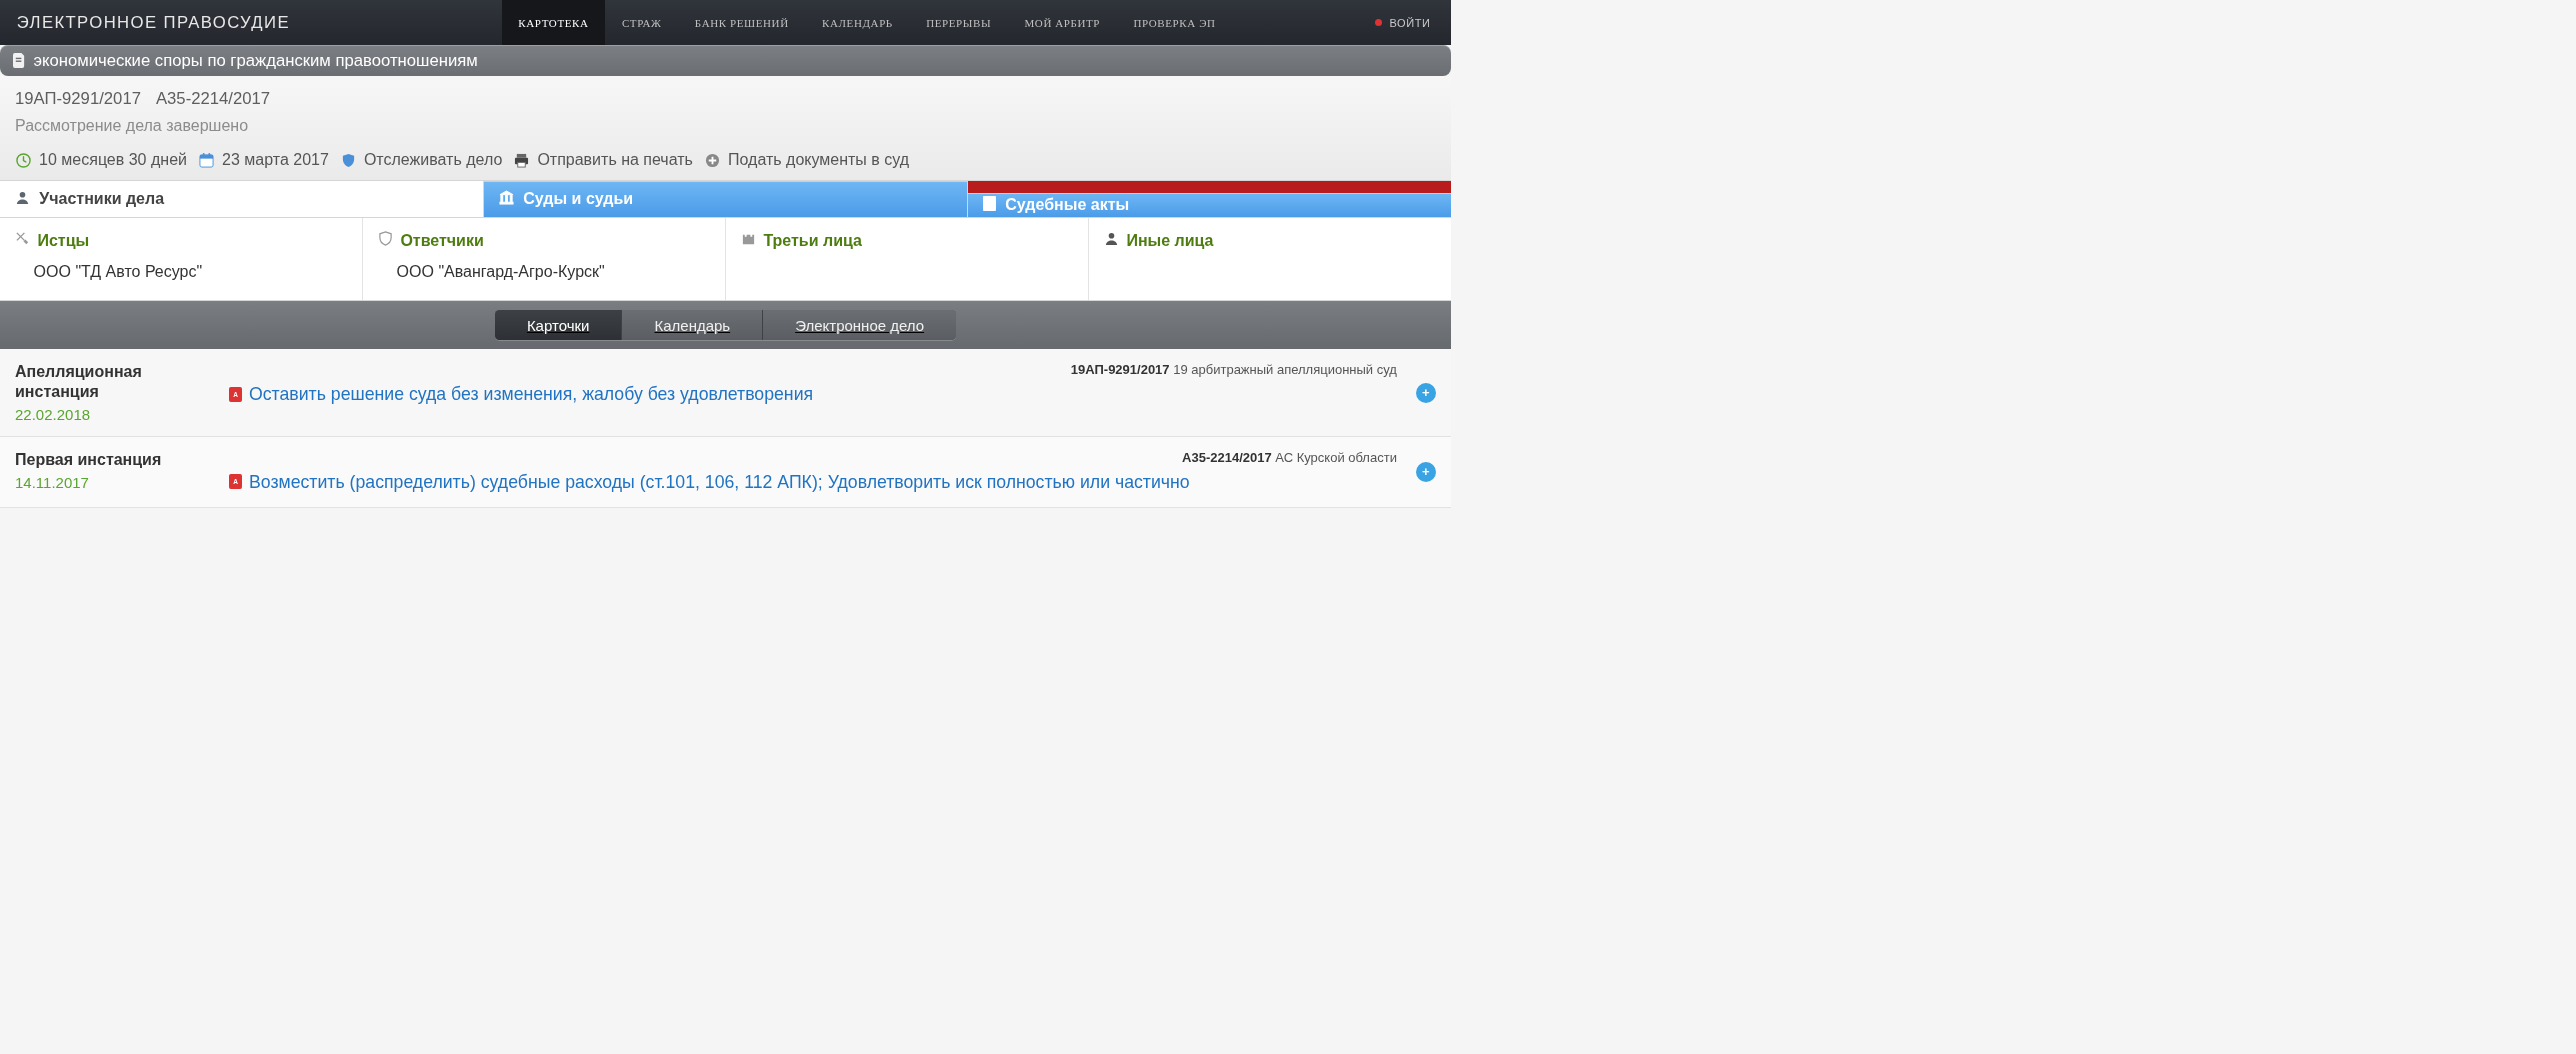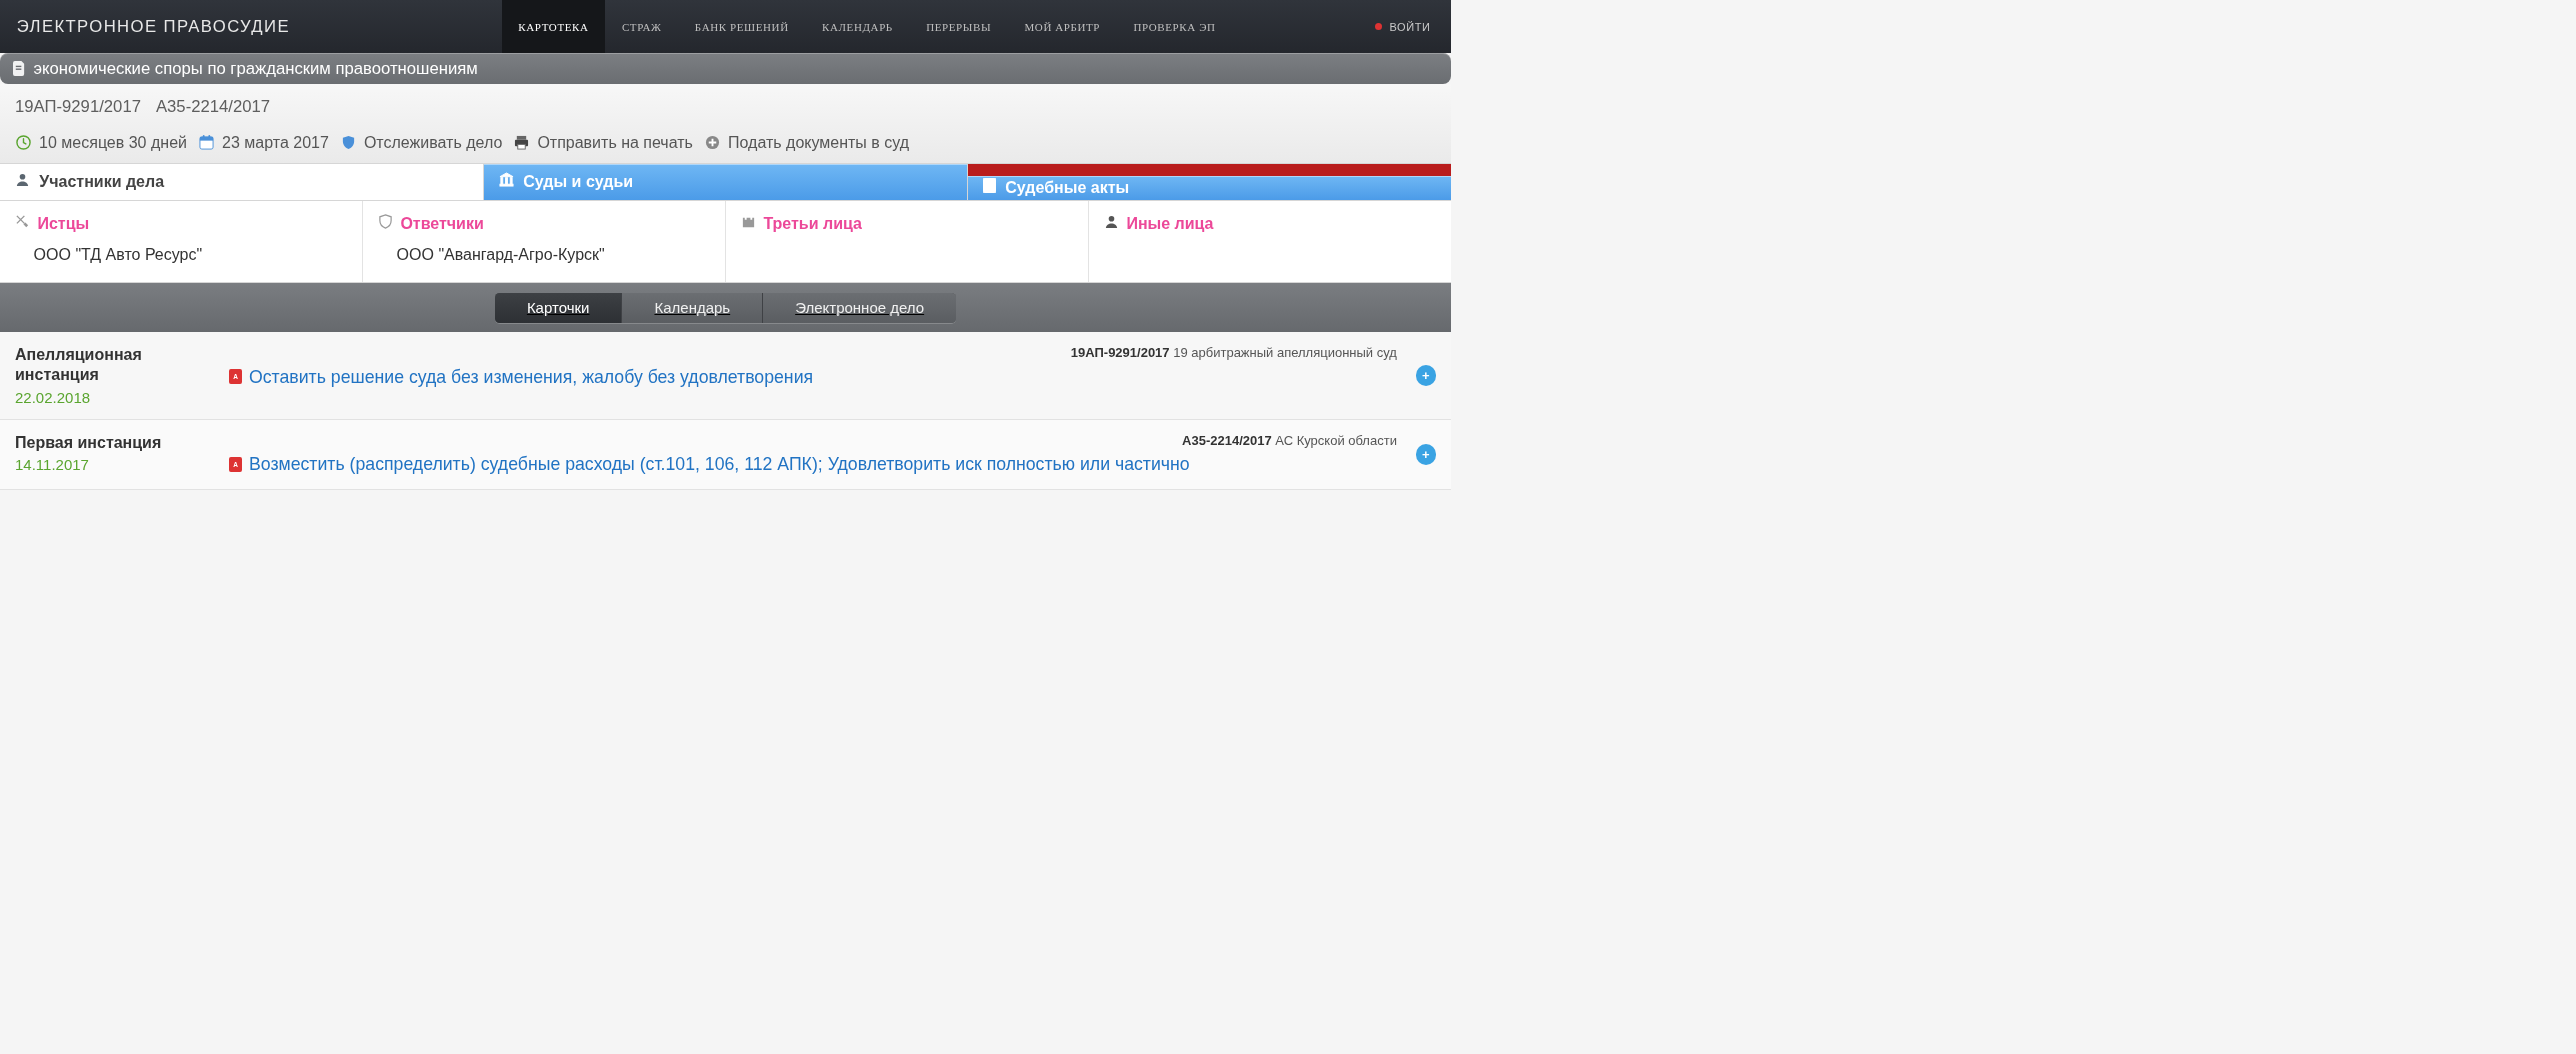--- a/index.html
+++ b/index.html
@@ -1,18 +1,18 @@
 <!DOCTYPE html>
 <html style="font-size:15px"><head>
 <meta charset="utf-8">
 <style>
   * { margin: 0; padding: 0; box-sizing: border-box; }
   body { font-family: -apple-system, BlinkMacSystemFont, "Segoe UI", Arial, sans-serif; background: #f5f5f5; width: 1451px; font-size: 13px; }
 
-  .topnav { background: linear-gradient(#30343b, #24272d); display: flex; align-items: stretch; height: 53px; color: #ccc; }
+  .topnav { background: linear-gradient(#30343b, #24272d); display: flex; align-items: stretch; height: 45px; color: #ccc; }
   .brand { padding: 0 16.7px; display: flex; align-items: center; font-size: 16.7px; letter-spacing: 1.4px; color: #e8e8e8; font-weight: 300; }
   .nav-spacer { flex: 0 0 195px; }
   .nav-item { padding: 0 16.7px; display: flex; align-items: center; font-size: 11px; letter-spacing: 0.6px; color: #bfbfbf; cursor: pointer; font-family: Liberation Serif, serif; }
   .nav-item.active { background: #15171a; color: #fff; }
   .nav-login { margin-left: auto; padding: 0 20.5px; display: flex; align-items: center; gap: 7.4px; color: #c9c9c9; font-size: 11px; letter-spacing: 0.6px; cursor: pointer; }
   .red-dot { width: 7.4px; height: 7.4px; background: #d33; border-radius: 50%; display: inline-block; }
 
   .category-bar { background: linear-gradient(#7c7f83, #6a6d71); color: #fff; display: flex; align-items: center; gap: 7.4px; padding: 5.6px 13px; font-size: 16.7px; box-shadow: inset 0 0.9px rgba(255,255,255,.25); border-radius: 8px; }
   .doc-icon { display: inline-flex; }
 
@@ -27,21 +27,21 @@
   .tabs-row { display: flex; height: 37px; background: #b91c1c; border-bottom: 0.9px solid #d6d6d6; }
   .tab { flex: 1; display: flex; align-items: center; gap: 9.3px; padding: 0 15px; font-size: 16px; cursor: pointer; border-right: 0.9px solid #d6d6d6; }
   .tab:last-child { border-right: none; margin-top: 12px; }
   .tab.active { background: #fff; color: #444; font-weight: 600; }
   .tab.blue { background: linear-gradient(#6fb7f4, #4b9be8); color: #fff; font-weight: 600; box-shadow: inset 0 0.9px rgba(255,255,255,.45); }
   .tab.blue .tab-icon svg path, .tab.blue .tab-icon svg rect { fill: #fff !important; stroke: #fff; }
 
   .party-grid { display: flex; background: #fff; border-bottom: 0.9px solid #d6d6d6; }
   .party-col { flex: 1; padding: 13px 15px 18.6px; border-right: 0.9px solid #e3e3e3; }
   .party-col:last-child { border-right: none; }
-  .party-head { display: flex; align-items: flex-end; gap: 7.4px; font-size: 16px; font-weight: 600; color: #ec4899; margin-bottom: 13px; }
+  .party-head { display: flex; align-items: flex-end; gap: 7.4px; font-size: 16px; font-weight: 600; color: #4d7c0f; margin-bottom: 13px; }
   .party-name { font-size: 16px; color: #333; padding-left: 18.6px; }
 
   .seg-bar { background: linear-gradient(#7a7d81, #66696d); padding: 9.3px 0; display: flex; justify-content: center; }
   .seg-wrap { display: flex; border-radius: 4.6px; overflow: hidden; box-shadow: 0 0.9px 2.8px rgba(0,0,0,.4) inset, 0 0.9px 0 rgba(255,255,255,.2); text-decoration: underline; }
   .seg { padding: 6.5px 32px; font-size: 15px; color: #f0f0f0; background: linear-gradient(#6b6e72, #5a5d61); cursor: pointer; border-right: 0.9px solid #3f4145; }
   .seg:last-child { border-right: none; }
   .seg.active { background: linear-gradient(#3d4044, #2d3034); color: #fff; }
 
   .instance-block { display: flex; padding: 13px 15px; border-bottom: 0.9px solid #e2e2e2; background: #fafafa; align-items: flex-start; gap: 18.6px; }
   .instance-block:nth-child(odd){ background:#f7f7f7;}
@@ -78,20 +78,21 @@
       </svg>
   </span>
   <span>экономические споры по гражданским правоотношениям</span>
 </div>
 
 <div class="case-head">
   <div class="case-numbers">
     <span>19АП-9291/2017</span>
     <span>А35-2214/2017</span>
   </div>
+  <div class="case-status">Рассмотрение дела завершено</div>
   <div class="action-row">
     <div class="action plain">
       <span class="icon-slot">
         <svg width="15" height="15" viewBox="0 0 16 16">
             <circle cx="8" cy="8" r="7" fill="none" stroke="#5aa52f" stroke-width="1.5"></circle>
             <path d="M8 4v4l2.5 1.5" stroke="#5aa52f" stroke-width="1.5" fill="none" stroke-linecap="round"></path>
           </svg>
       </span>
       <span>10 месяцев 30 дней</span>
     </div>

